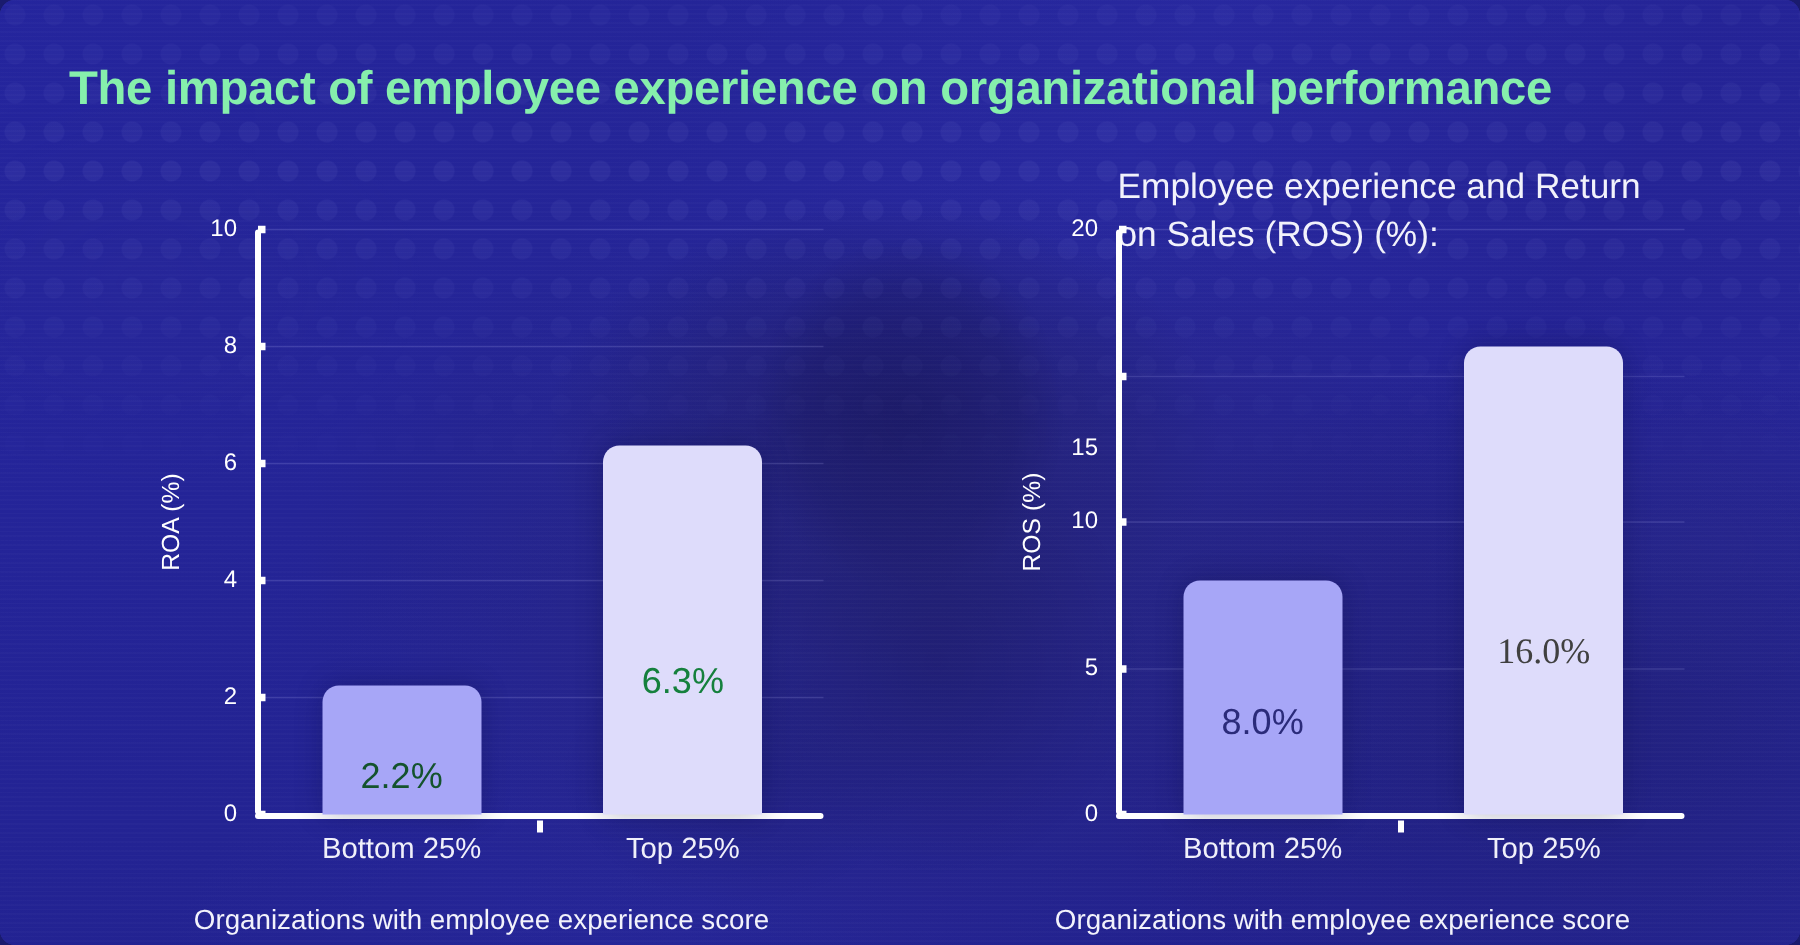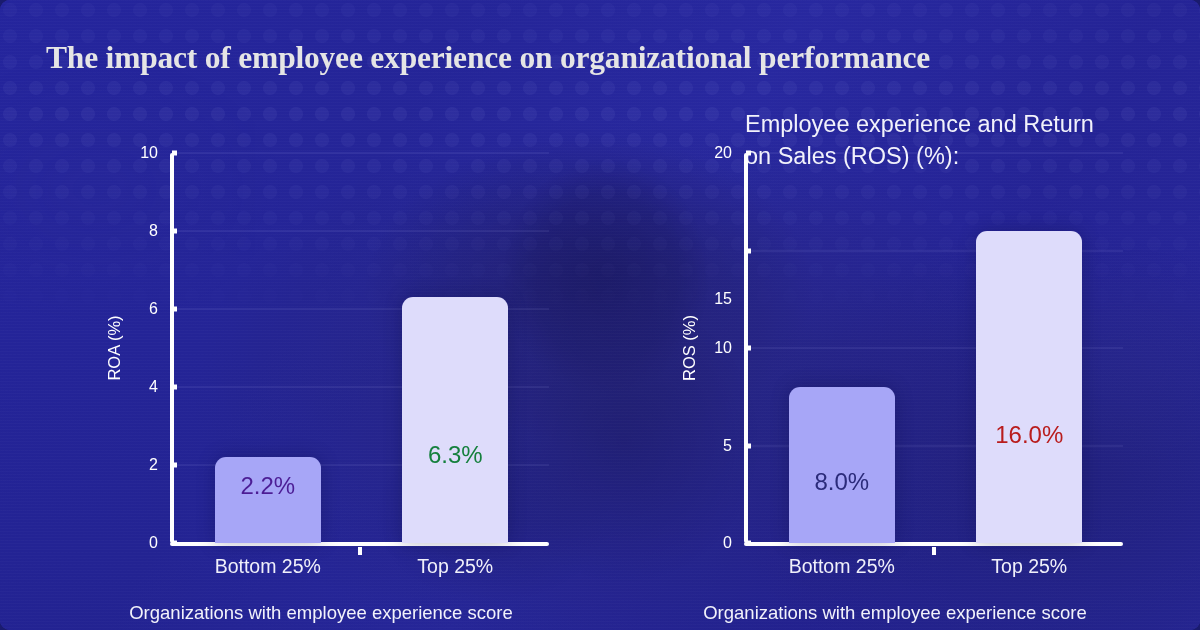--- a/index.html
+++ b/index.html
@@ -55,26 +55,25 @@
     background: repeating-linear-gradient(180deg, rgba(255,255,255,0.35) 0px, rgba(255,255,255,0.35) 1px, rgba(255,255,255,0) 1px, rgba(255,255,255,0) 3px);
   }
 
   .content { position: absolute; inset: 0; }
 
   
   .title {
     position: absolute;
     left: 46px; top: 40px;
     width: 1120px;
-    color: #e5e5e5;
+    color: #86efac;
     font-size: 31.5px;
     font-weight: bold;
     letter-spacing: -0.2px;
     white-space: nowrap;
-    font-family: Liberation Serif, serif;
   }
 
   
   .panel { position: absolute; top: 100px; height: 510px; }
   #panel-left  { left: 56px;  width: 530px; }
   #panel-right { left: 630px; width: 530px; }
 
   .panel-title {
     position: absolute;
     left: 115px; top: 8px;
@@ -222,21 +221,21 @@
           <div class="ytick-dot" style="top: 156px;"></div>
           <div class="gridline" style="top: 78px;"></div>
           <div class="ytick" style="top: 78px;">8</div>
           <div class="ytick-dot" style="top: 78px;"></div>
           <div class="gridline" style="top: 0px;"></div>
           <div class="ytick" style="top: 0px;">10</div>
           <div class="ytick-dot" style="top: 0px;"></div>
           <div class="bars">
             <div class="bar-slot" style="left: 0px; width: 187.5px;">
               <div class="bar" style="height: 85.8px; width: 105.937px; background: rgb(167, 166, 247);">
-                <div class="bar-value" style="bottom: 43px; color: #4c1d95;">2.2%</div>
+                <div class="bar-value" style="bottom: 11px; color: #14532d;">2.2%</div>
               </div>
             </div>
             <div class="bar-slot" style="left: 187.5px; width: 187.5px;">
               <div class="bar" style="height: 245.7px; width: 105.937px; background: rgb(222, 220, 251);">
                 <div class="bar-value" style="bottom: 73.71px; color: #15803d;">6.3%</div>
               </div>
             </div>
           </div>
         </div>
 
@@ -274,21 +273,21 @@
           <div class="ytick" style="top: 0px;">20</div>
           <div class="ytick-dot" style="top: 0px;"></div>
           <div class="bars">
             <div class="bar-slot" style="left: 0px; width: 187.5px;">
               <div class="bar" style="height: 156px; width: 105.937px; background: rgb(167, 166, 247);">
                 <div class="bar-value" style="bottom: 46.8px; color: rgb(43, 43, 122);">8.0%</div>
               </div>
             </div>
             <div class="bar-slot" style="left: 187.5px; width: 187.5px;">
               <div class="bar" style="height: 312px; width: 105.937px; background: rgb(222, 220, 251);">
-                <div class="bar-value" style="bottom: 93.6px; color: #b91c1c;">16.0%</div>
+                <div class="bar-value" style="bottom: 93.6px; color: #404040; font-family: Liberation Serif, serif;">16.0%</div>
               </div>
             </div>
           </div>
         </div>
 
       <div class="xlabel" id="xlab-ros-0" style="left: 101.75px; width: 220px;">Bottom 25%</div>
       <div class="xlabel" id="xlab-ros-1" style="left: 289.25px; width: 220px;">Top 25%</div>
 
       <div class="caption">Organizations with employee experience score</div>
     </div>

